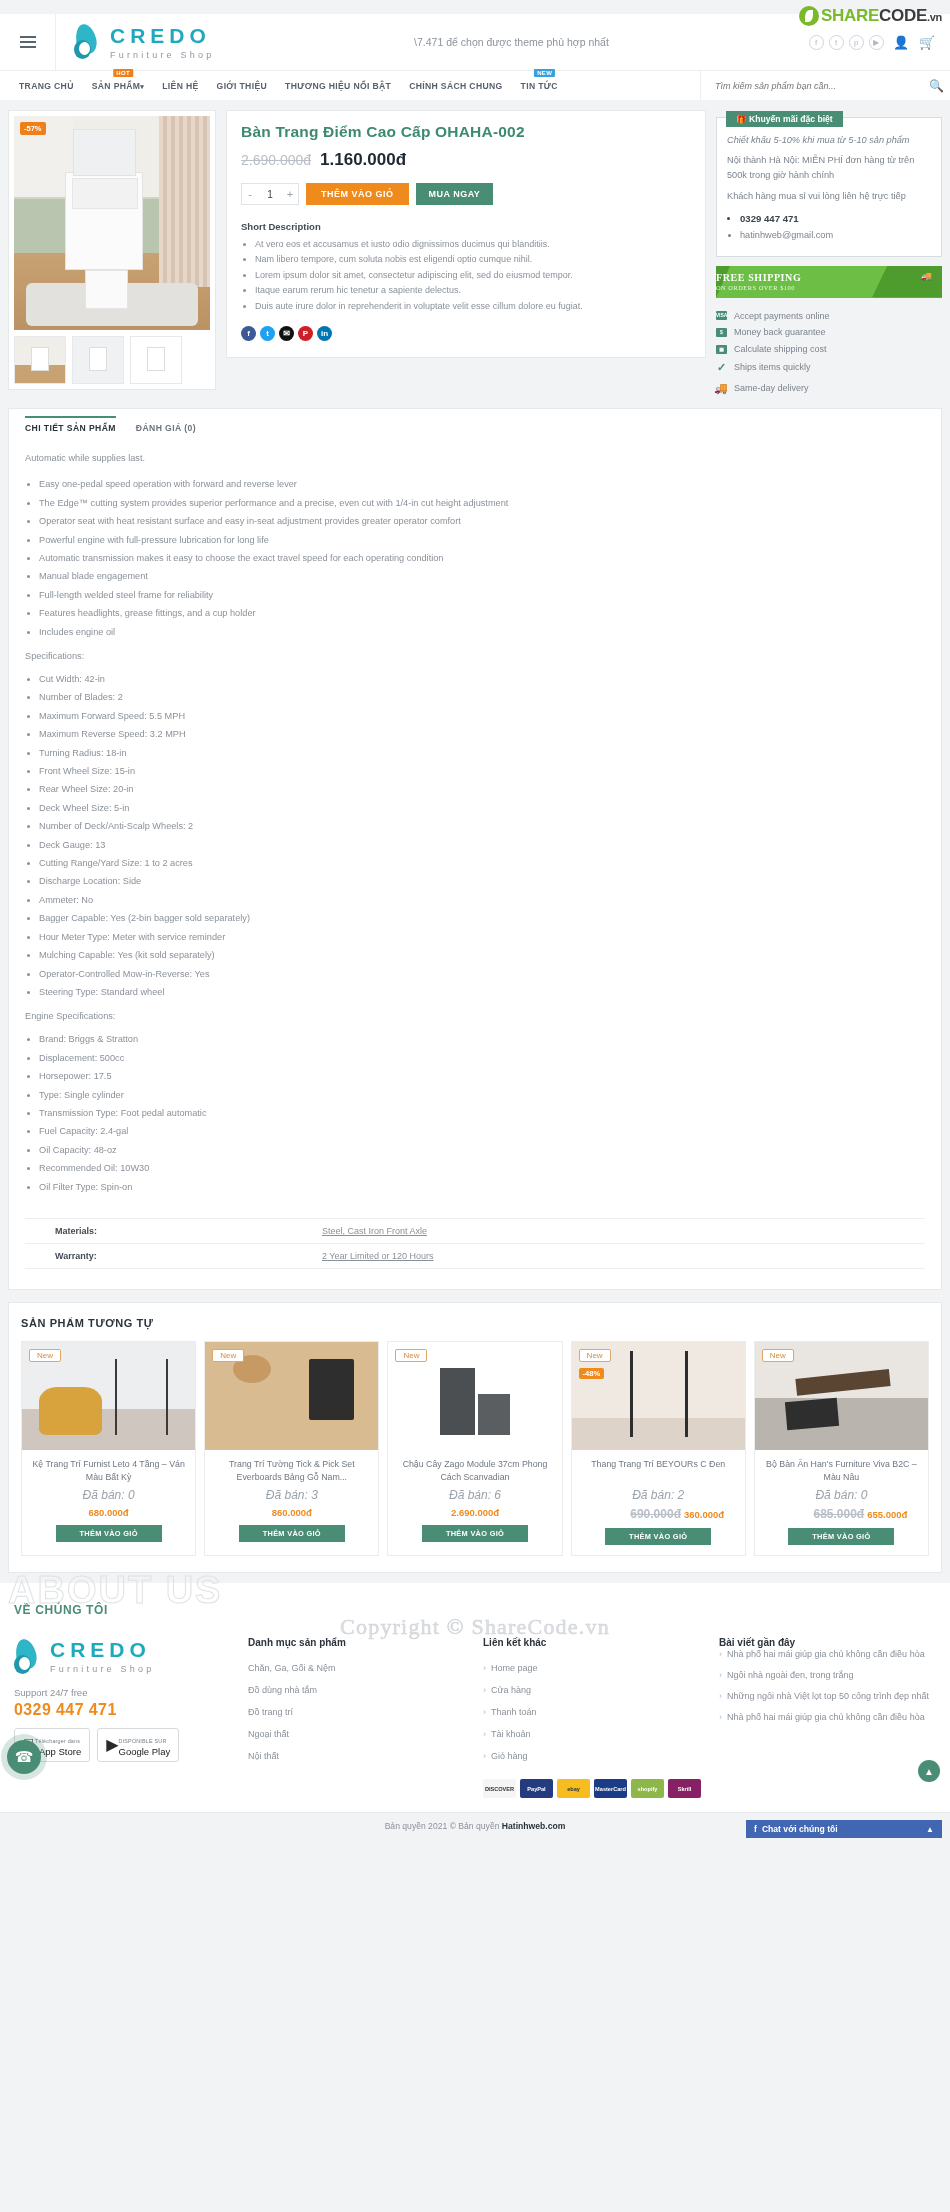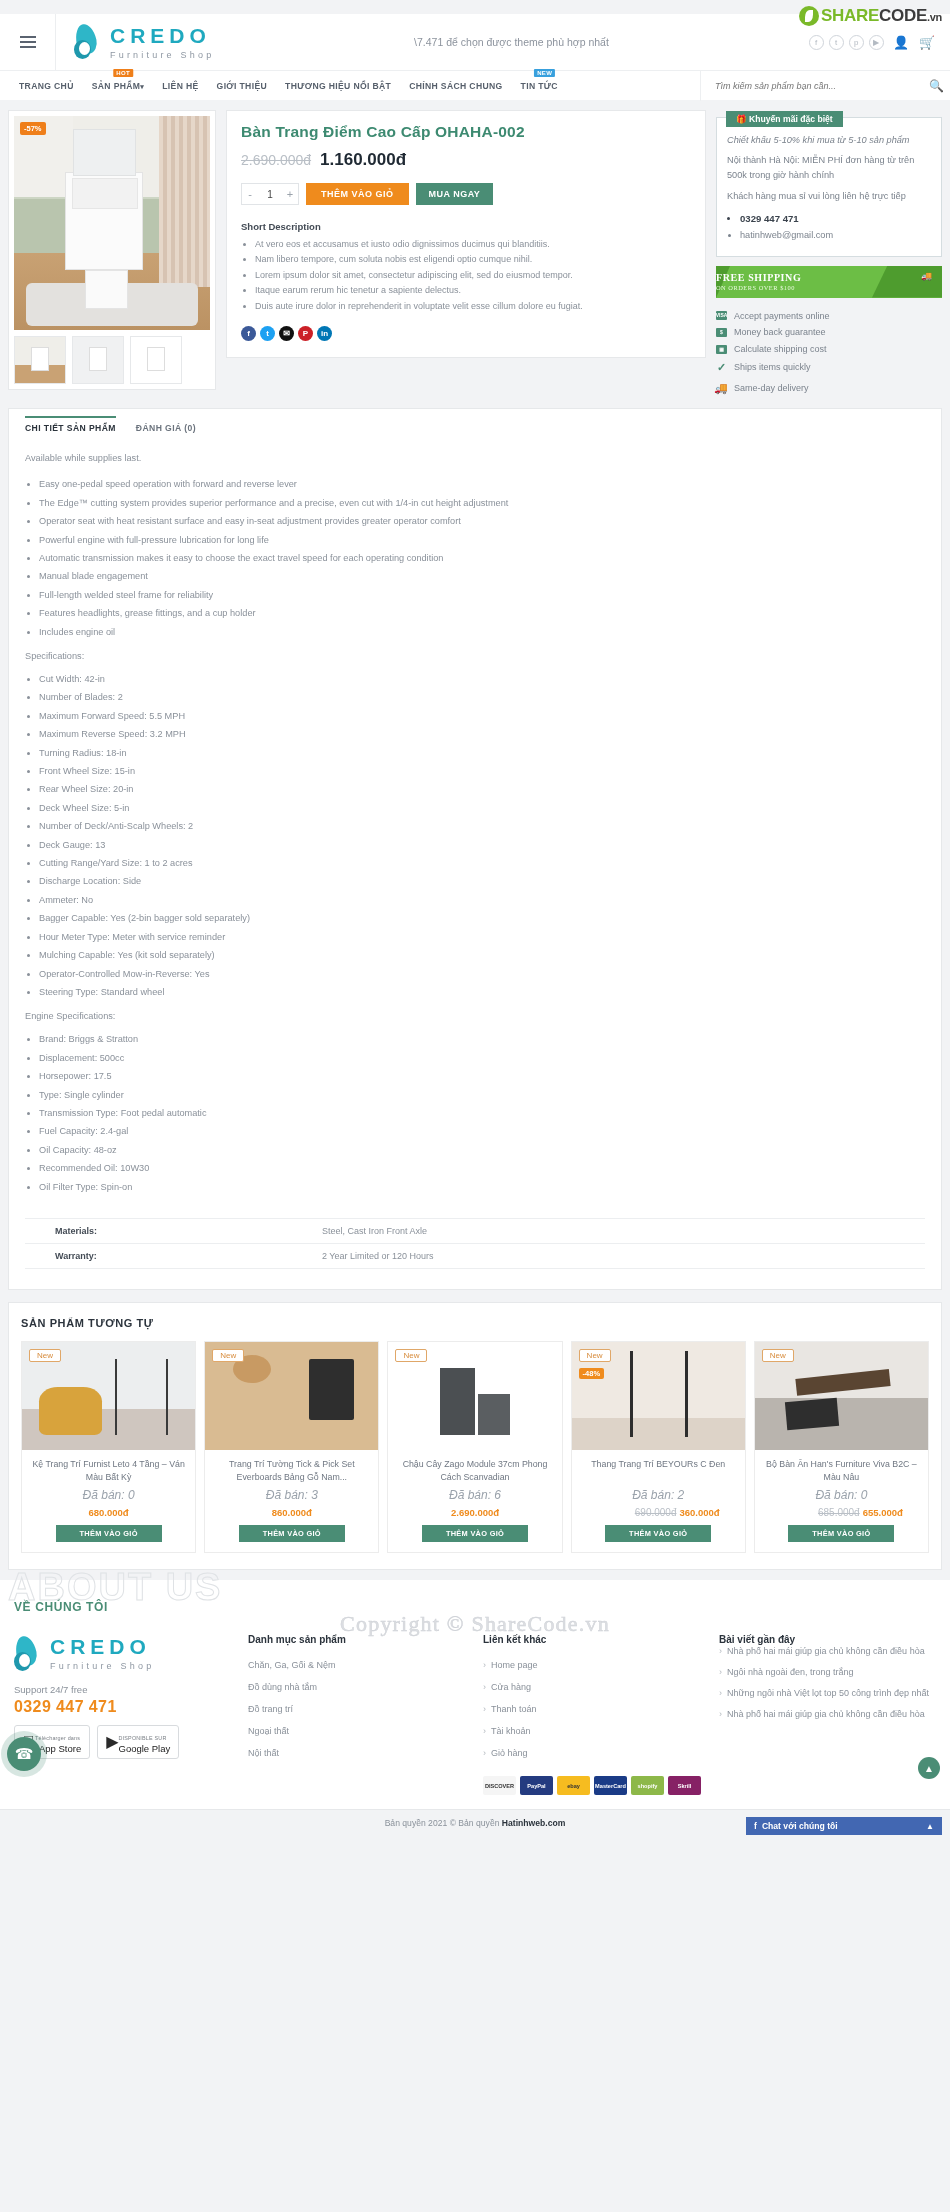--- a/index.html
+++ b/index.html
@@ -189,36 +189,36 @@
   .detail li{font-size:9.2px;color:#8a919a;line-height:2.0;}
   .detail h5{font-size:9.2px;color:#8a919a;font-weight:normal;margin-top:10px;}
   .watermark{
     position:absolute;left:50%;transform:translateX(-50%);
     font-family:"Liberation Serif",serif;font-size:19px;color:#d8dade;letter-spacing:1px;
     -webkit-text-stroke:0.4px #c9ccd2; pointer-events:none;
   }
   .spectable{width:100%;border-collapse:collapse;margin-top:22px;}
   .spectable td{padding:7px 0;border-bottom:1px solid #eceef0;font-size:9px;}
   .spectable td.k{width:33%;padding-left:30px;font-weight:bold;color:#434b55;}
-  .spectable td.v{color:#8a919a;}
+  .spectable td.v{color:#8a919a;text-decoration:underline;}
   .spectable tr:first-child td{border-top:1px solid #eceef0;}
 
   
   .related{background:#fff;border:1px solid #e6e8ea;margin-top:12px;padding:14px 12px 16px;}
   .rel-title{font-size:11px;font-weight:bold;letter-spacing:.6px;color:#2b333c;}
   .rel-grid{display:flex;gap:8px;margin-top:12px;}
   .card{width:176px;border:1px solid #ececec;background:#fff;}
   .card .ph{height:108px;position:relative;overflow:hidden;}
   .tagnew{position:absolute;top:7px;left:7px;border:1px solid #e0a768;color:#d78c3d;background:#fff;font-size:8px;padding:1px 7px;border-radius:2px;z-index:3;}
   .tagsale{position:absolute;top:26px;left:7px;background:#ef8b1d;color:#fff;font-size:7.5px;font-weight:bold;padding:1px 4px;border-radius:2px;z-index:3;}
   .card .body{padding:8px 8px 10px;text-align:center;}
   .card .nm{font-size:8.8px;color:#6f7782;line-height:1.45;min-height:26px;}
   .card .sold{font-size:12px;color:#9aa2ab;margin-top:4px;font-style:italic;}
   .card .pr{margin-top:5px;font-size:9.5px;font-weight:bold;color:#ef8b1d;}
-  .card .pr .old{font-size:10px;color:#b9bfc6;text-decoration:line-through;font-weight:normal;margin-right:3px;margin-left:38px;}
+  .card .pr .old{font-size:12px;color:#b9bfc6;text-decoration:line-through;font-weight:bold;margin-right:3px;margin-left:38px;}
   .card .atc{margin-top:7px;background:#4a8d75;color:#fff;border:none;width:106px;height:17px;font-size:7.4px;font-weight:bold;letter-spacing:.3px;cursor:pointer;font-family:inherit;}
   
   .ph1{background:linear-gradient(#eceeef 0 62%,#cfc6bf 62% 100%);}
   .ph1:before{content:"";position:absolute;left:10%;bottom:14%;width:36%;height:44%;border-radius:30% 30% 12% 12%;background:#d8a33c;}
   .ph1:after{content:"";position:absolute;right:16%;top:16%;width:28%;height:70%;border-left:2px solid #3a3a3a;border-right:2px solid #3a3a3a;}
   .ph2{background:#d9bb92;}
   .ph2:before{content:"";position:absolute;right:14%;top:16%;width:26%;height:56%;background:#2e2e2e;border-radius:2px;}
   .ph2:after{content:"";position:absolute;left:16%;top:12%;width:22%;height:26%;border-radius:50%;background:#c89a63;}
   .ph3{background:#fff;}
   .ph3:before{content:"";position:absolute;left:30%;top:24%;width:20%;height:62%;background:#4b4f52;}
@@ -452,21 +452,21 @@
         </div>
       </div>
     </div>
 
     <div class="detail">
       <div class="tabs">
         <div class="tab active">CHI TIẾT SẢN PHẨM</div>
         <div class="tab">ĐÁNH GIÁ (0)</div>
       </div>
 
-      <p class="ln" style="margin-top:14px">Available while supplies last.</p>
+      <p class="ln" style="margin-top:14px">Automatic while supplies last.</p>
 
       <ul>
         <li>Easy one-pedal speed operation with forward and reverse lever</li>
         <li>The Edge™ cutting system provides superior performance and a precise, even cut with 1/4-in cut height adjustment</li>
         <li>Operator seat with heat resistant surface and easy in-seat adjustment provides greater operator comfort</li>
         <li>Powerful engine with full-pressure lubrication for long life</li>
         <li>Automatic transmission makes it easy to choose the exact travel speed for each operating condition</li>
         <li>Manual blade engagement</li>
         <li>Full-length welded steel frame for reliability</li>
         <li>Features headlights, grease fittings, and a cup holder</li>

